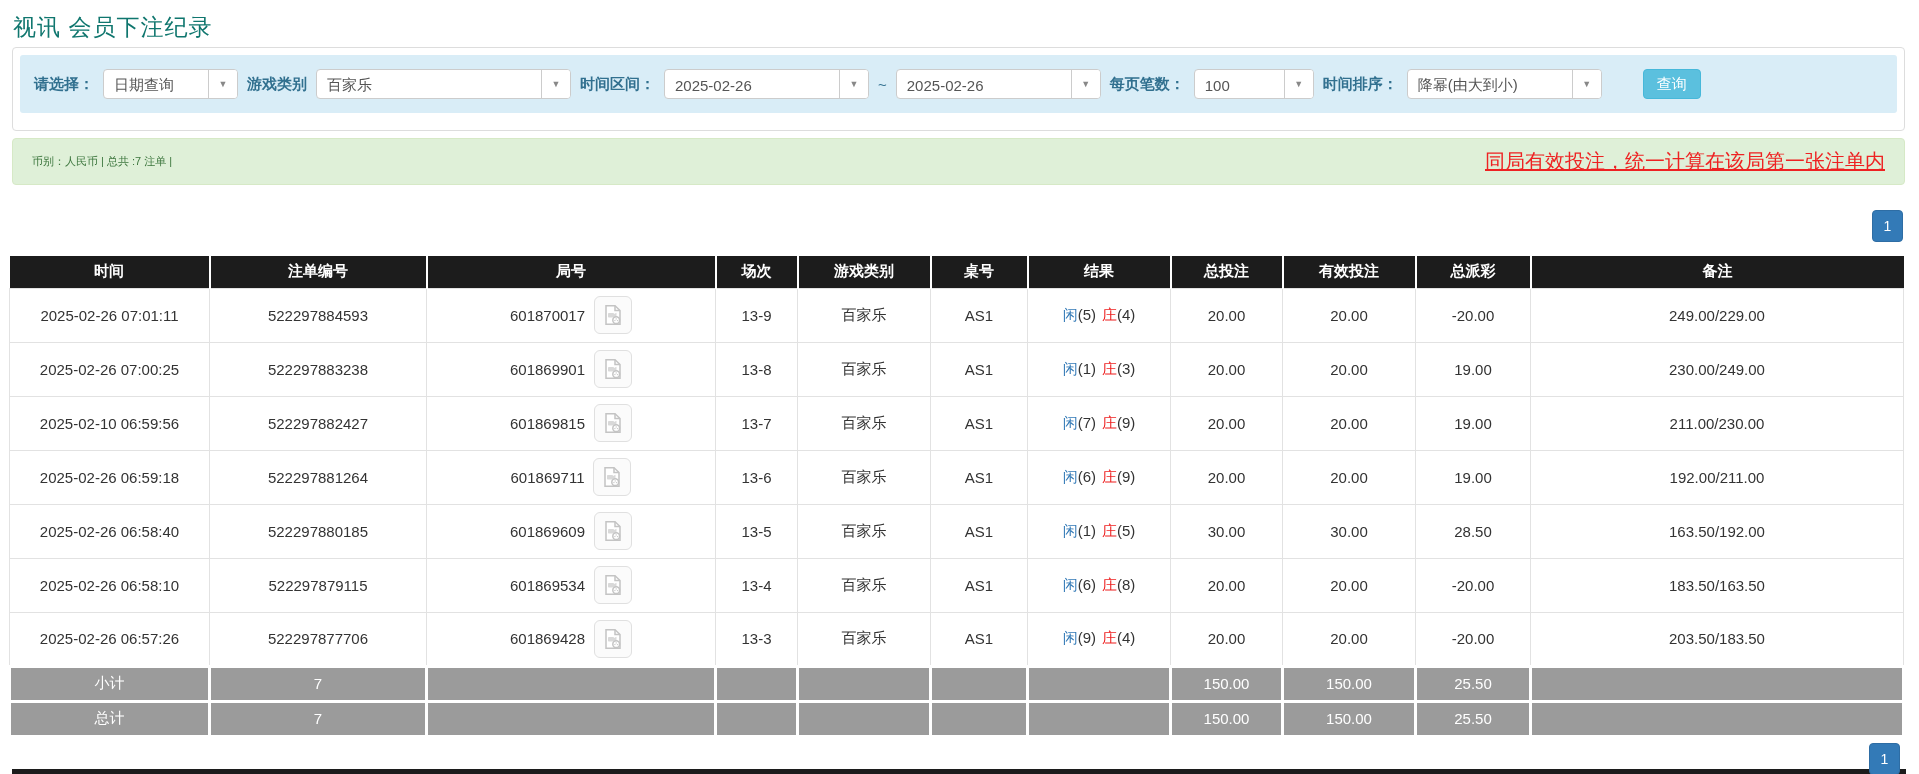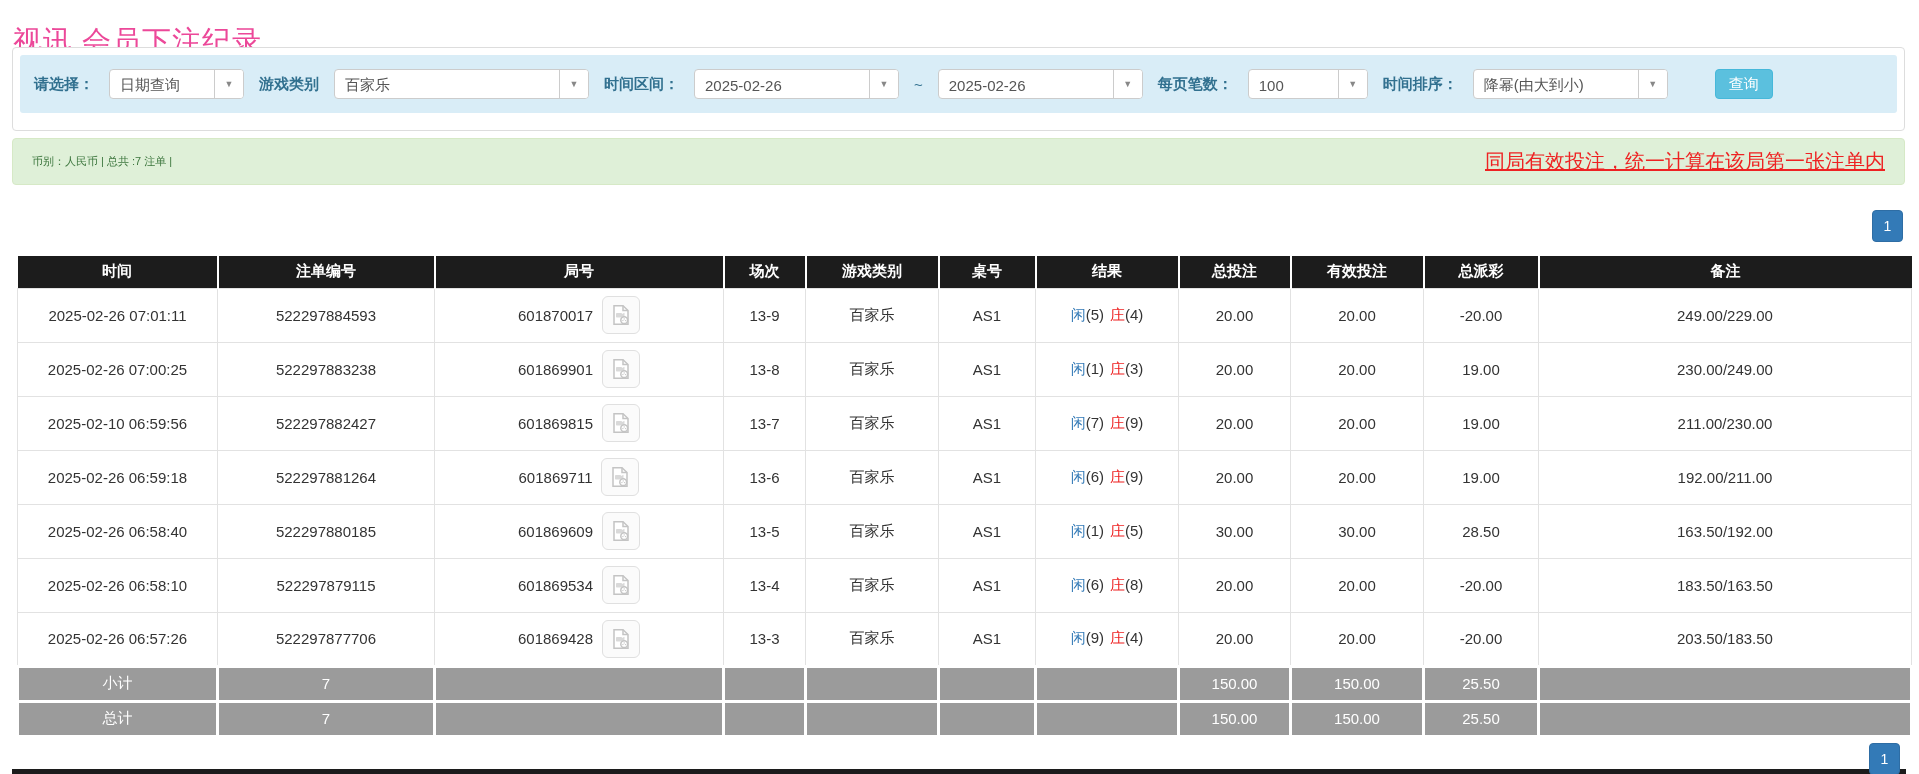--- a/index.html
+++ b/index.html
@@ -6,36 +6,35 @@
   html, body {
     width: 1919px; height: 774px;
     background: #fff;
     font-family: "Liberation Sans", "DejaVu Sans", sans-serif;
     overflow: hidden;
     position: relative;
     color: #333;
   }
   .page-title {
     position: absolute; left: 13px; top: 12px;
-    font-size: 29px; font-weight: 500; color: #ec4899;
+    font-size: 23px; font-weight: 500; color: #0f766e;
     letter-spacing: 1px;
-    margin-top: 10px;
   }
   
   .filter-outer {
     position: absolute; left: 12px; top: 47px;
     width: 1893px; height: 84px;
     background: #fff; border: 1px solid #ddd; border-radius: 4px;
   }
   .filter-bar {
     margin: 7px; height: 58px;
     background: var(--filter_bg, #d9edf7);
     border-radius: 3px;
     display: flex; align-items: center;
-    padding: 0 14px; gap: 15px;
+    padding: 0 14px; gap: 9px;
     white-space: nowrap;
   }
   .f-label { font-size: 15px; font-weight: bold; color: var(--label_blue, #31708f); }
   .sel {
     height: 30px; background: #fff;
     border: 1px solid #ccc; border-radius: 4px;
     display: flex; align-items: stretch;
     font-size: 15px; color: #555; cursor: pointer;
     overflow: hidden;
   }
@@ -71,21 +70,21 @@
     background: var(--accent_blue, #337ab7);
     border: 1px solid #2e6da4; border-radius: 4px;
     color: #fff; font-size: 14px;
     display: flex; align-items: center; justify-content: center;
     cursor: pointer;
   }
   .page-btn.top { right: 16px; top: 210px; }
   .page-btn.bottom { right: 19px; top: 743px; }
   
   .bet-table {
-    position: absolute; left: 16px; top: 256px;
+    position: absolute; left: 8px; top: 256px;
     width: 1894px;
     border-collapse: collapse; table-layout: fixed;
     font-size: 15px; background: #fff;
   }
   .bet-table thead th {
     background: var(--header_bg, #1c1c1c); color: #fff;
     font-weight: bold; font-size: 15px;
     height: 32px; text-align: center;
     border-right: 2px solid #fff;
   }

